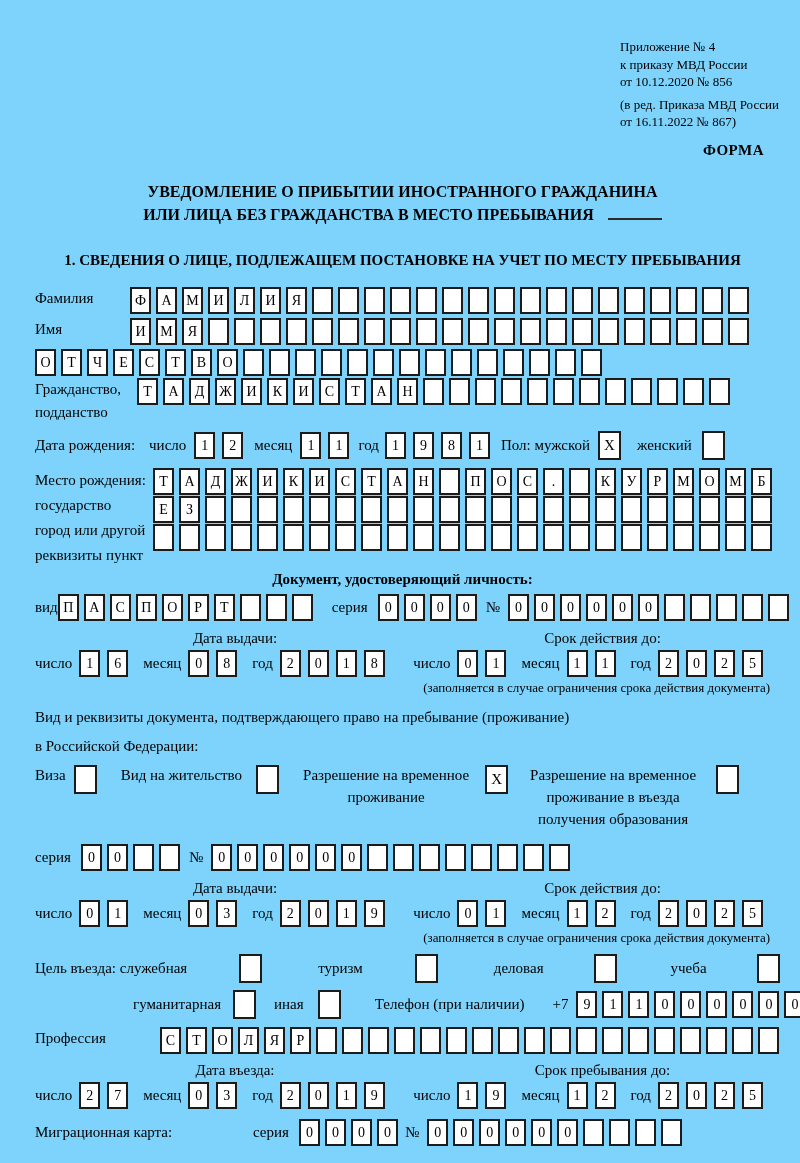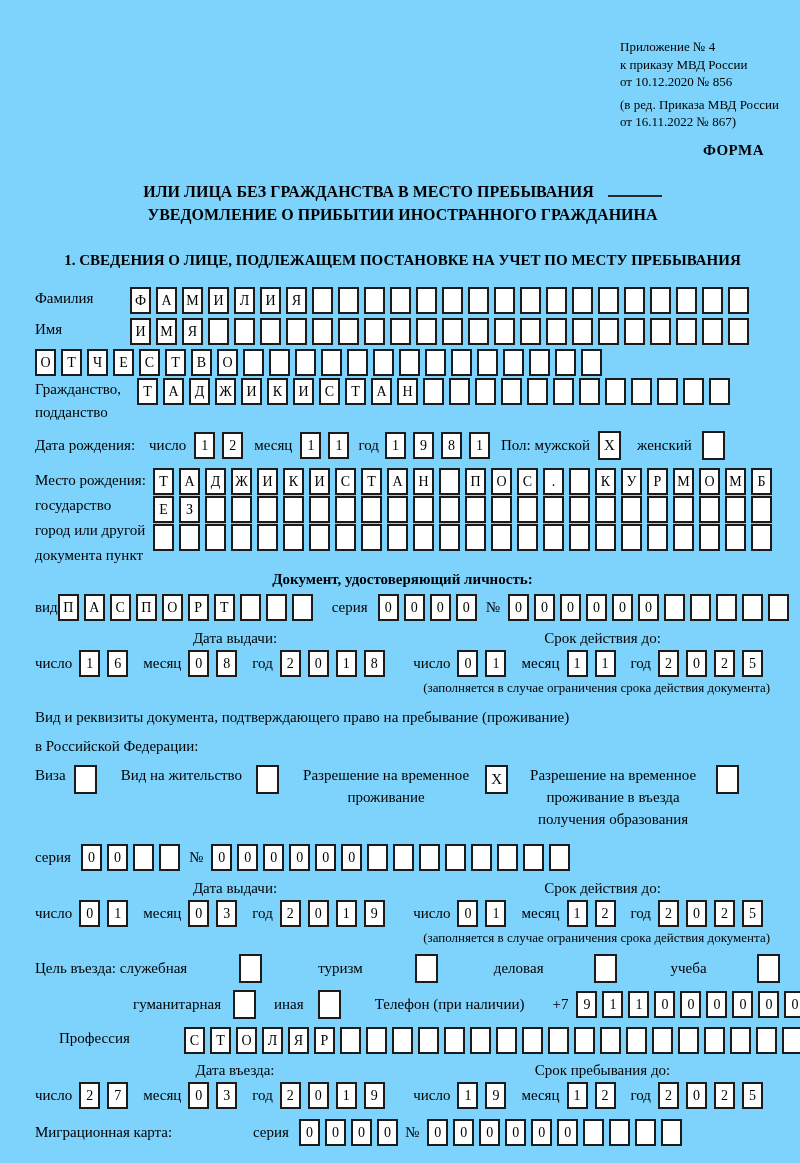--- a/index.html
+++ b/index.html
@@ -67,24 +67,24 @@
     <div>от 10.12.2020 № 856</div>
     <div class="edition">
       <div>(в ред. Приказа МВД России</div>
       <div>от 16.11.2022 № 867)</div>
     </div>
   </div>
 
   <div class="forma">ФОРМА</div>
 
   <div class="title">
+    <div>УВЕДОМЛЕНИЕ О ПРИБЫТИИ ИНОСТРАННОГО ГРАЖДАНИНА</div>
     <div>
       <span>ИЛИ ЛИЦА БЕЗ ГРАЖДАНСТВА В МЕСТО ПРЕБЫВАНИЯ</span><span class="blankline"></span>
     </div>
-    <div>УВЕДОМЛЕНИЕ О ПРИБЫТИИ ИНОСТРАННОГО ГРАЖДАНИНА</div>
   </div>
 
   <div class="sec1">1. СВЕДЕНИЯ О ЛИЦЕ, ПОДЛЕЖАЩЕМ ПОСТАНОВКЕ НА УЧЕТ ПО МЕСТУ ПРЕБЫВАНИЯ</div>
 
   <div class="frow" style="margin-top:18px;">
     <div class="flabel" style="width:95px;">Фамилия</div>
     <div class="cellrow"><span class="cell">Ф</span><span class="cell">А</span><span class="cell">М</span><span class="cell">И</span><span class="cell">Л</span><span class="cell">И</span><span class="cell">Я</span><span class="cell"></span><span class="cell"></span><span class="cell"></span><span class="cell"></span><span class="cell"></span><span class="cell"></span><span class="cell"></span><span class="cell"></span><span class="cell"></span><span class="cell"></span><span class="cell"></span><span class="cell"></span><span class="cell"></span><span class="cell"></span><span class="cell"></span><span class="cell"></span><span class="cell"></span></div>
   </div>
 
   <div class="frow" style="margin-top:4px;">
@@ -116,21 +116,21 @@
     <span class="checkbox">X</span>
     <span class="inline-lbl" style="margin:0 10px 0 16px;">женский</span>
     <span class="checkbox"></span>
   </div>
 
   <div class="frow" style="margin-top:8px;">
     <div class="flabel" style="width:118px;line-height:1.65;">
       <div>Место рождения:</div>
       <div>государство</div>
       <div>город или другой</div>
-      <div>документа пункт</div>
+      <div>реквизиты пункт</div>
     </div>
     <div class="cellstack">
       <div class="cellrow"><span class="cell">Т</span><span class="cell">А</span><span class="cell">Д</span><span class="cell">Ж</span><span class="cell">И</span><span class="cell">К</span><span class="cell">И</span><span class="cell">С</span><span class="cell">Т</span><span class="cell">А</span><span class="cell">Н</span><span class="cell"></span><span class="cell">П</span><span class="cell">О</span><span class="cell">С</span><span class="cell">.</span><span class="cell"></span><span class="cell">К</span><span class="cell">У</span><span class="cell">Р</span><span class="cell">М</span><span class="cell">О</span><span class="cell">М</span><span class="cell">Б</span></div>
       <div class="cellrow"><span class="cell">Е</span><span class="cell">З</span><span class="cell"></span><span class="cell"></span><span class="cell"></span><span class="cell"></span><span class="cell"></span><span class="cell"></span><span class="cell"></span><span class="cell"></span><span class="cell"></span><span class="cell"></span><span class="cell"></span><span class="cell"></span><span class="cell"></span><span class="cell"></span><span class="cell"></span><span class="cell"></span><span class="cell"></span><span class="cell"></span><span class="cell"></span><span class="cell"></span><span class="cell"></span><span class="cell"></span></div>
       <div class="cellrow"><span class="cell"></span><span class="cell"></span><span class="cell"></span><span class="cell"></span><span class="cell"></span><span class="cell"></span><span class="cell"></span><span class="cell"></span><span class="cell"></span><span class="cell"></span><span class="cell"></span><span class="cell"></span><span class="cell"></span><span class="cell"></span><span class="cell"></span><span class="cell"></span><span class="cell"></span><span class="cell"></span><span class="cell"></span><span class="cell"></span><span class="cell"></span><span class="cell"></span><span class="cell"></span><span class="cell"></span></div>
     </div>
   </div>
 
   <div style="text-align:center;font-weight:bold;font-size:15px;margin-top:4px;">Документ, удостоверяющий личность:</div>
 
@@ -248,21 +248,21 @@
     <span class="inline-lbl">гуманитарная</span>
     <span class="checkbox" style="margin-left:12px;"></span>
     <span class="inline-lbl" style="margin-left:18px;">иная</span>
     <span class="checkbox" style="margin-left:14px;"></span>
     <span class="inline-lbl" style="margin-left:34px;">Телефон (при наличии)</span>
     <span class="inline-lbl" style="margin-left:28px;margin-right:8px;">+7</span>
     <span class="cellrow"><span class="cell">9</span><span class="cell">1</span><span class="cell">1</span><span class="cell">0</span><span class="cell">0</span><span class="cell">0</span><span class="cell">0</span><span class="cell">0</span><span class="cell">0</span></span>
   </div>
 
   <div class="frow" style="margin-top:8px;">
-    <div class="flabel" style="width:125px;margin-left:24px;">Профессия</div>
+    <div class="flabel" style="width:125px;">Профессия</div>
     <div class="cellrow"><span class="cell">С</span><span class="cell">Т</span><span class="cell">О</span><span class="cell">Л</span><span class="cell">Я</span><span class="cell">Р</span><span class="cell"></span><span class="cell"></span><span class="cell"></span><span class="cell"></span><span class="cell"></span><span class="cell"></span><span class="cell"></span><span class="cell"></span><span class="cell"></span><span class="cell"></span><span class="cell"></span><span class="cell"></span><span class="cell"></span><span class="cell"></span><span class="cell"></span><span class="cell"></span><span class="cell"></span><span class="cell"></span></div>
   </div>
 
   <div class="datehead">
     <div class="dh-left">Дата въезда:</div>
     <div class="dh-right">Срок пребывания до:</div>
   </div>
   <div class="daterow">
     <div class="dgroup dg-left">
       <span class="inline-lbl">число</span>

